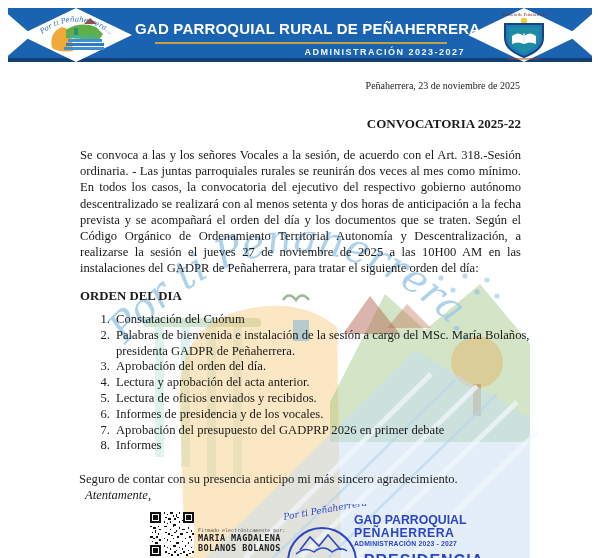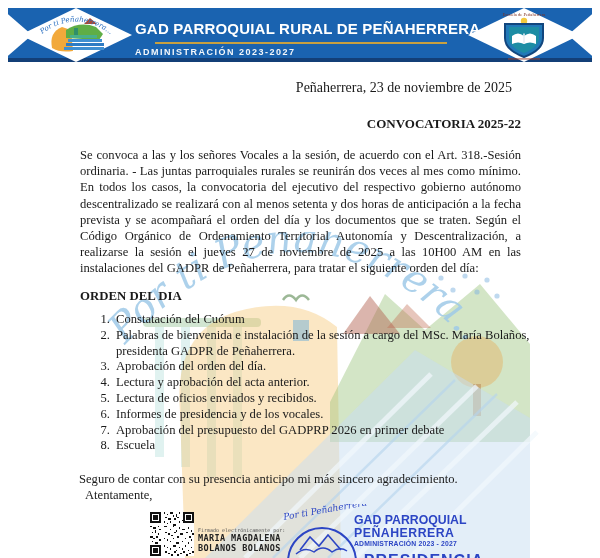--- a/index.html
+++ b/index.html
@@ -6,37 +6,37 @@
   .page{position:relative;width:600px;height:558px;background:#ffffff;overflow:hidden;
         font-family:"Liberation Serif",serif;color:#1a1a1a;}
   
   .band{position:absolute;left:8px;top:8px;width:584px;height:50px;background:#1a63b0;
         border-bottom:4px solid #133f77;z-index:3;}
   .header-svg{position:absolute;left:0;top:0;z-index:4;}
   .header-title{position:absolute;left:135px;top:20px;width:330px;text-align:right;z-index:5;
         font-family:"Liberation Sans",sans-serif;font-weight:bold;font-size:15px;
         letter-spacing:.2px;color:#ffffff;white-space:nowrap;}
   .gold-line{position:absolute;left:155px;top:42px;width:292px;height:2px;background:#c7a041;z-index:5;}
-  .header-subtitle{position:absolute;left:135px;top:47px;width:330px;text-align:left;z-index:5;
+  .header-subtitle{position:absolute;left:135px;top:47px;width:330px;text-align:right;z-index:5;
         font-family:"Liberation Sans",sans-serif;font-weight:bold;font-size:9px;
         letter-spacing:1.5px;color:rgba(255,255,255,.95);white-space:nowrap;}
   
   .watermark-svg{position:absolute;left:85px;top:232px;z-index:0;pointer-events:none;}
   
-  .date-line{position:absolute;right:88px;top:80px;font-size:14px;z-index:2;}
+  .date-line{position:absolute;right:80px;top:80px;font-size:10px;z-index:2;}
   .doc-title{position:absolute;left:80px;top:116px;width:441px;text-align:right;
         font-weight:bold;font-size:13px;z-index:2;}
   .body-par{position:absolute;left:80px;top:147px;width:441px;font-size:12.6px;
         line-height:16.2px;text-align:justify;z-index:2;}
   .agenda-head{position:absolute;left:80px;top:289px;font-weight:bold;font-size:12.8px;z-index:2;}
   .agenda-list{position:absolute;left:80px;top:312px;width:441px;margin:0;
         padding:0 0 0 33px;font-size:12.6px;line-height:15.8px;z-index:2;}
   .agenda-list li{padding-left:3px;}
   .closing{position:absolute;left:79px;top:472px;font-size:12.6px;z-index:2;}
-  .signoff{position:absolute;left:85px;top:488px;font-size:12.6px;z-index:2;}
+  .signoff{position:absolute;left:85px;top:488px;font-size:12.6px;z-index:2;font-style:italic;}
   
   .qr{position:absolute;left:150px;top:512px;width:44px;height:44px;z-index:2;}
   .sig-text{position:absolute;left:198px;top:527px;z-index:2;width:120px;}
   .sig-tiny{font-family:"DejaVu Sans Mono",monospace;font-size:5px;color:#555;line-height:6px;}
   .sig-name{font-family:"DejaVu Sans Mono",monospace;font-weight:bold;font-size:8.5px;
         color:#222;line-height:10px;letter-spacing:.4px;}
   .sig-gap{height:6px;}
   
   .stamp-svg{position:absolute;left:278px;top:504px;z-index:2;}
   .stamp-text{position:absolute;left:354px;top:514px;width:140px;text-align:left;z-index:2;
@@ -143,21 +143,21 @@
   <div class="body-par">Se convoca a las y los señores Vocales a la sesión, de acuerdo con el Art. 318.-Sesión ordinaria. - Las juntas parroquiales rurales se reunirán dos veces al mes como mínimo. En todos los casos, la convocatoria del ejecutivo del respectivo gobierno autónomo descentralizado se realizará con al menos setenta y dos horas de anticipación a la fecha prevista y se acompañará el orden del día y los documentos que se traten. Según el Código Orgánico de Ordenamiento Territorial Autonomía y Descentralización, a realizarse la sesión el jueves 27 de noviembre de 2025 a las 10H00 AM en las instalaciones del GADPR de Peñaherrera, para tratar el siguiente orden del día:</div>
   <div class="agenda-head">ORDEN DEL DIA</div>
   <ol class="agenda-list">
     <li>Constatación del Cuórum</li>
     <li>Palabras de bienvenida e instalación de la sesión a cargo del MSc. María Bolaños, presidenta GADPR de Peñaherrera.</li>
     <li>Aprobación del orden del día.</li>
     <li>Lectura y aprobación del acta anterior.</li>
     <li>Lectura de oficios enviados y recibidos.</li>
     <li>Informes de presidencia y de los vocales.</li>
     <li>Aprobación del presupuesto del GADPRP 2026 en primer debate</li>
-    <li>Escuela</li>
+    <li>Informes</li>
   </ol>
   <div class="closing">Seguro de contar con su presencia anticipo mi más sincero agradecimiento.</div>
   <div class="signoff">Atentamente,</div>
 
   <svg class="qr" viewBox="0 0 29 29" shape-rendering="crispEdges">
     <rect x="0" y="0" width="29" height="29" fill="#fff"></rect>
     <g fill="#111">
       <rect x="0" y="0" width="7" height="7"></rect>
         <rect x="22" y="0" width="7" height="7"></rect>
       <rect x="0" y="22" width="7" height="7"></rect>

